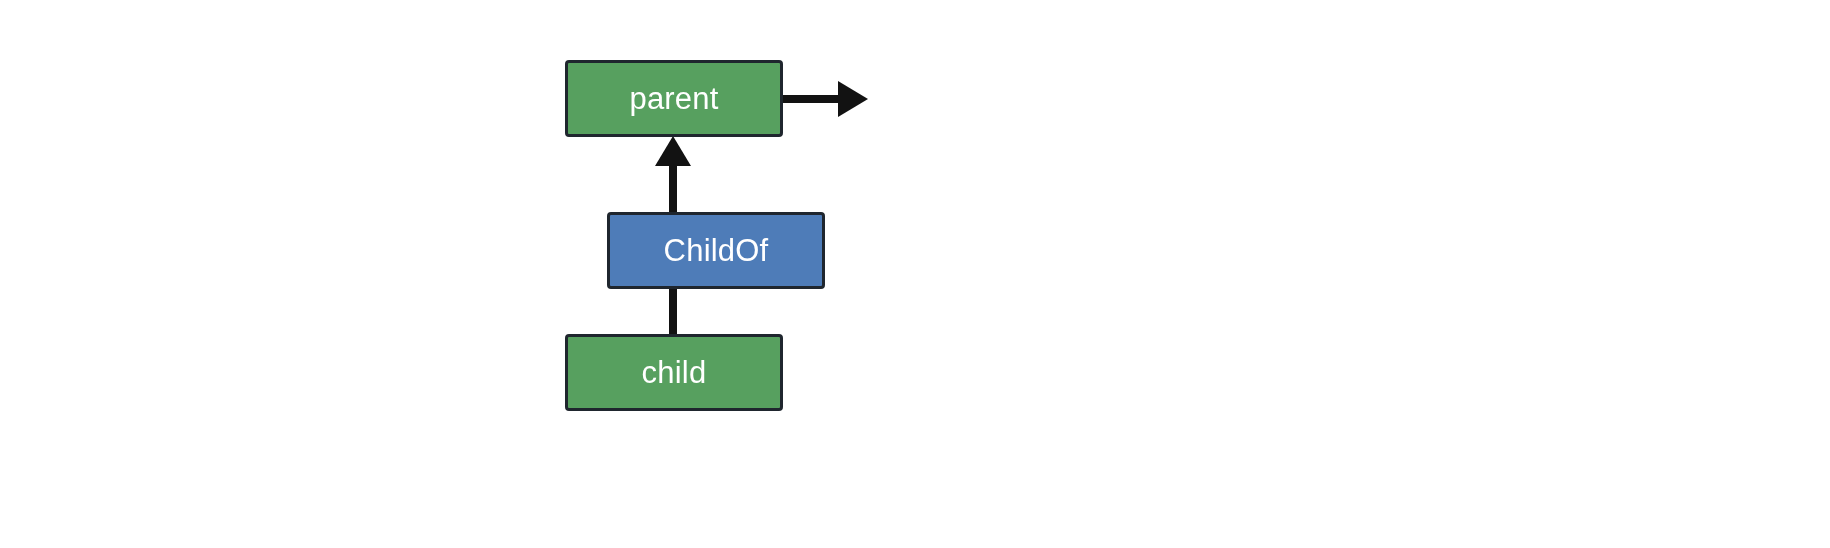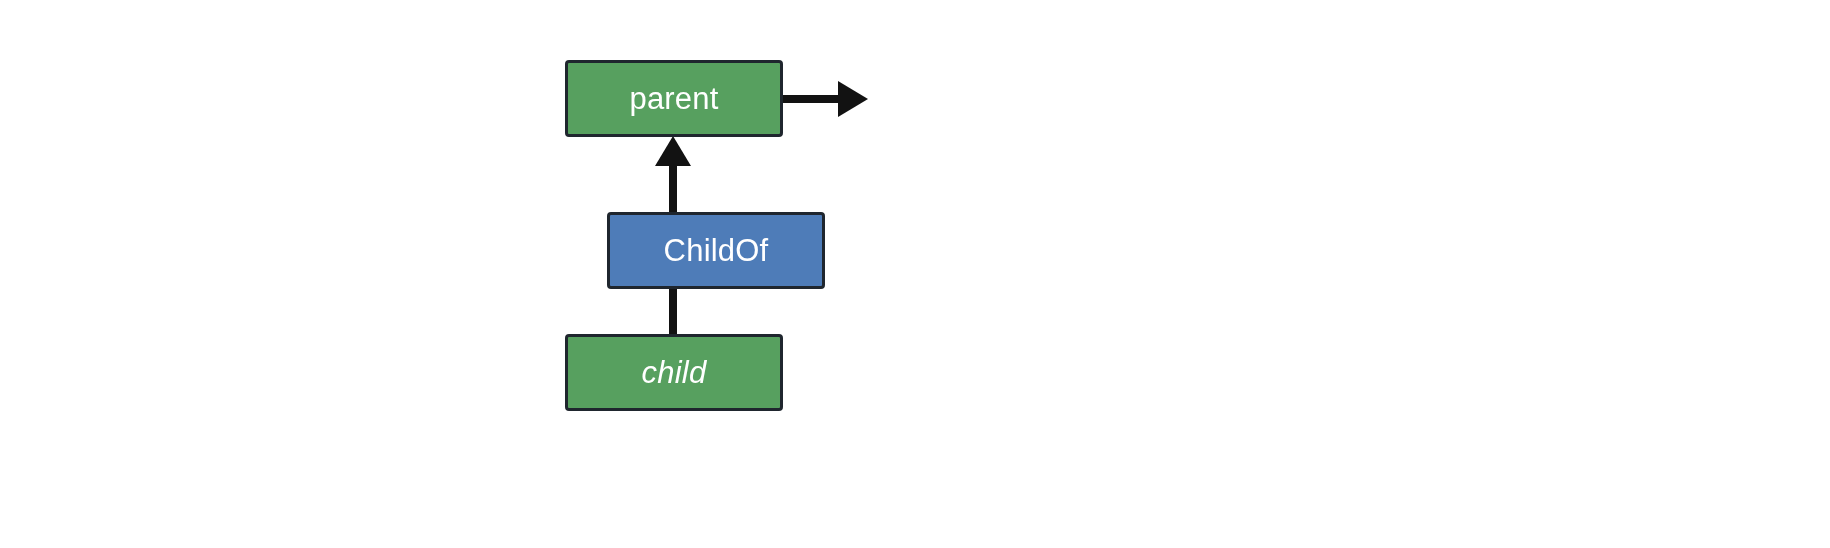--- a/index.html
+++ b/index.html
@@ -45,21 +45,21 @@
     font-size:31px;
     line-height:1;
     letter-spacing:0.2px;
   }
   .node--entity{ background:var(--entity-fill); }
   .node--component{ background:var(--component-fill); }
 
   .node-parent   { left:565px; top:60px;  }
   .node-position { left:866px; top:60px;  }
   .node-childof  { left:565px; top:212px;margin-left:42px; }
-  .node-child    { left:565px; top:334px;font-style:italic; }
+  .node-child    { left:565px; top:334px; }
 </style>
 </head>
 <body>
 
 <div class="canvas">
 
   <svg class="edges" viewBox="0 0 1830 548" xmlns="http://www.w3.org/2000/svg">
 
     <g>
       <line x1="783" y1="99" x2="840" y2="99" stroke="var(--arrow)" stroke-width="8"></line>

